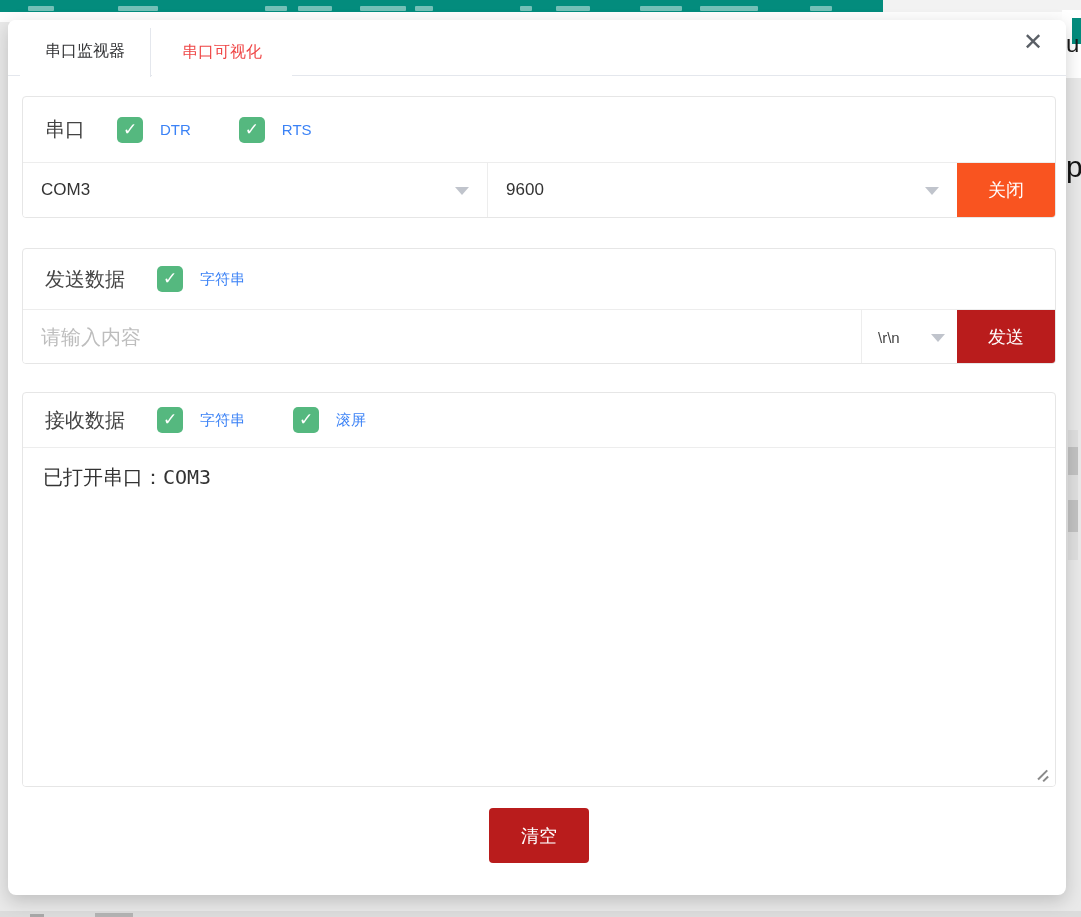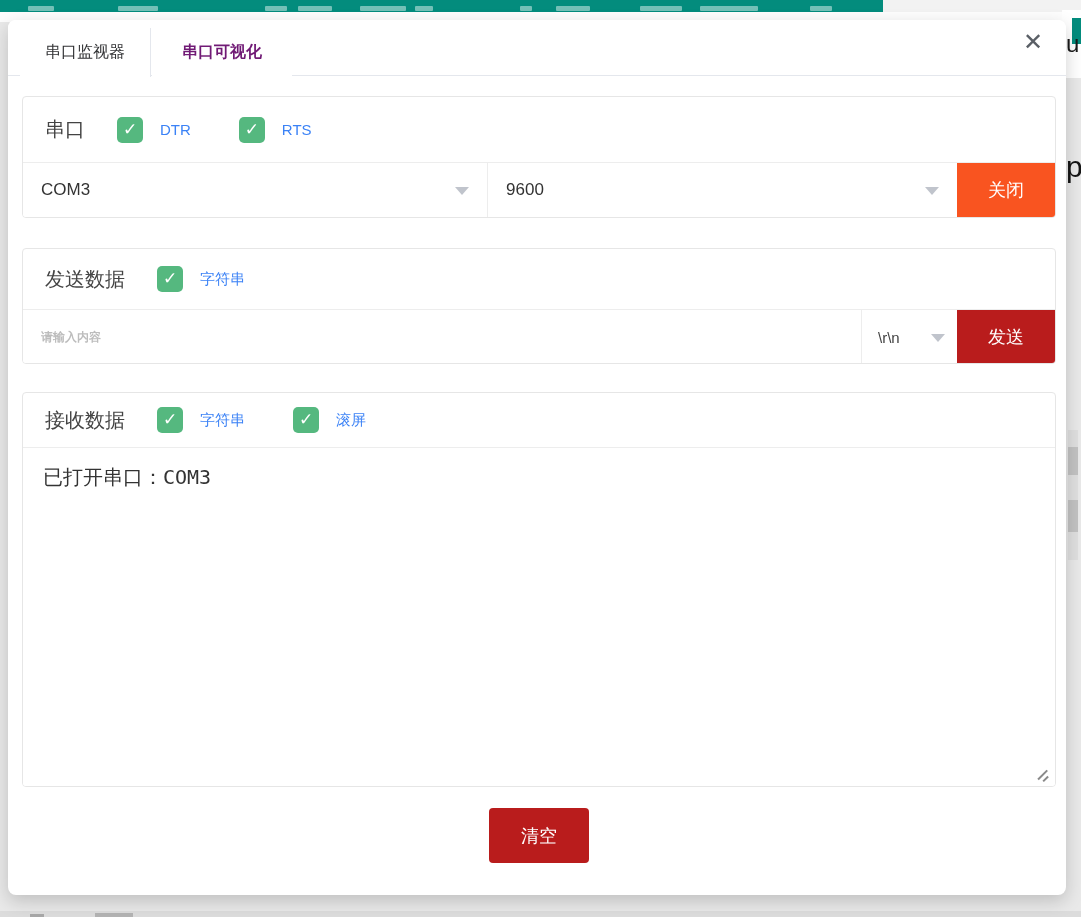--- a/index.html
+++ b/index.html
@@ -36,22 +36,22 @@
     background:#ffffff; border-radius:8px;
     box-shadow:0 6px 18px rgba(0,0,0,.18);
   }
 
   
   .tabs-bar { position:absolute; left:0; top:0; width:100%; height:56px;
               border-bottom:1px solid #e4e7ed; border-radius:8px 8px 0 0; background:#fff; }
   .tab { position:absolute; top:8px; height:49px; line-height:48px; text-align:center;
          font-size:16px; cursor:pointer; background:#fff; }
   .tab-active { left:12px; width:131px; color:#303133;
-                border-right:1px solid #e4e7ed; z-index:2; }
-  .tab-plain  { left:144px; width:140px; color:#701a75;font-weight:bold; }
+                border-right:1px solid #e4e7ed; z-index:2;font-family:Liberation Mono, monospace; }
+  .tab-plain  { left:144px; width:140px; color:#ef4444; }
   .close-btn { position:absolute; top:9px; right:20px; width:26px; height:26px;
                font-size:24px; line-height:26px; text-align:center; color:#5a5f66; cursor:pointer; }
 
   
   .section { position:absolute; left:14px; width:1034px;
              border:1px solid #e6e6e6; border-radius:4px; background:#fff; overflow:hidden; }
   .sec-serial  { top:76px;  height:122px; }
   .sec-send    { top:228px; height:116px; }
   .sec-recv    { top:372px; height:395px; }
 
@@ -74,22 +74,22 @@
   .sel-baud { width:470px; }
   .arrow { position:absolute; right:18px; top:50%; margin-top:-3px;
            width:0; height:0; border-left:7px solid transparent; border-right:7px solid transparent;
            border-top:8px solid #c0c4cc; }
   .row-btn { width:98px; display:flex; align-items:center; justify-content:center;
              font-size:18px; color:#fff; cursor:pointer; border-radius:0; }
   .btn-orange { background:#f95420; }
   .btn-blue { background:#b91c1c; }
 
   
-  .send-input { flex:1; border:none; outline:none; padding:0 18px; font-size:12px; color:#737373;
-                font-family:"Liberation Sans","DejaVu Sans",sans-serif;font-weight:bold; }
+  .send-input { flex:1; border:none; outline:none; padding:0 18px; font-size:20px; color:#737373;
+                font-family:"Liberation Sans","DejaVu Sans",sans-serif; }
   .send-input::placeholder { color:#bdbdbd; }
   .sel-lineend { width:96px; border-left:1px solid #ededed; font-size:15px; color:#444; padding-left:16px; }
   .sel-lineend .arrow { right:12px; }
 
   
   .output-area { position:relative; height:339px; padding:16px 20px; overflow:auto;
                  font-family:"DejaVu Sans Mono","Liberation Mono",monospace;
                  font-size:20px; color:#333; background:#fff; }
   .resize-handle { position:absolute; right:6px; bottom:6px; width:13px; height:13px; cursor:nwse-resize; }
   .resize-handle::before, .resize-handle::after {

